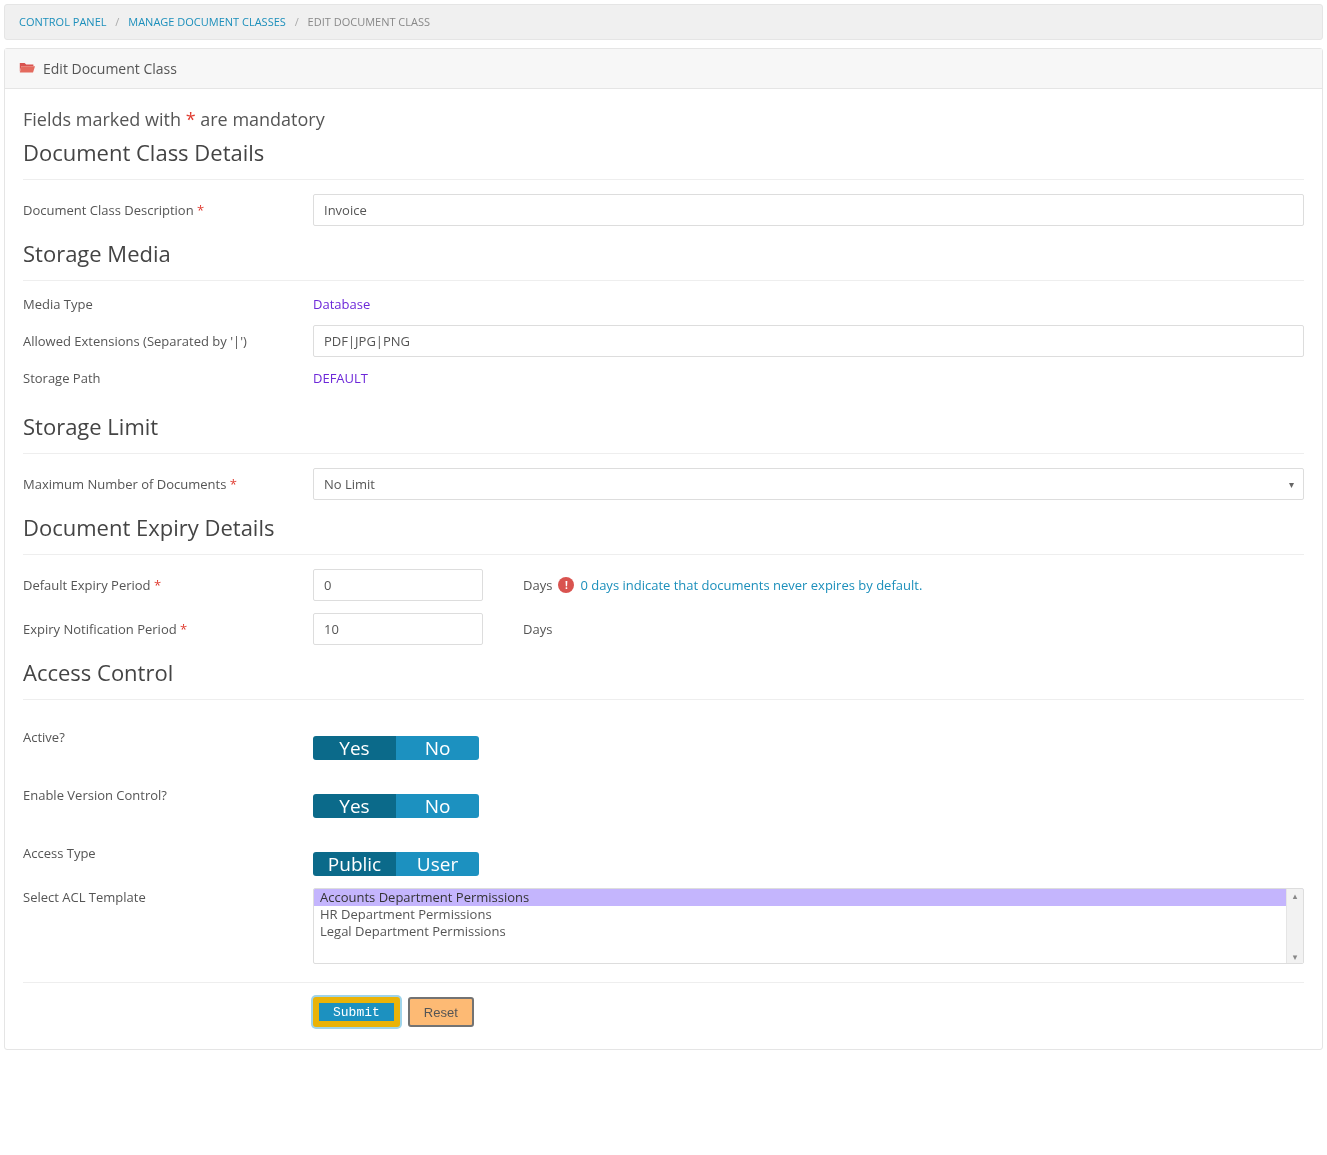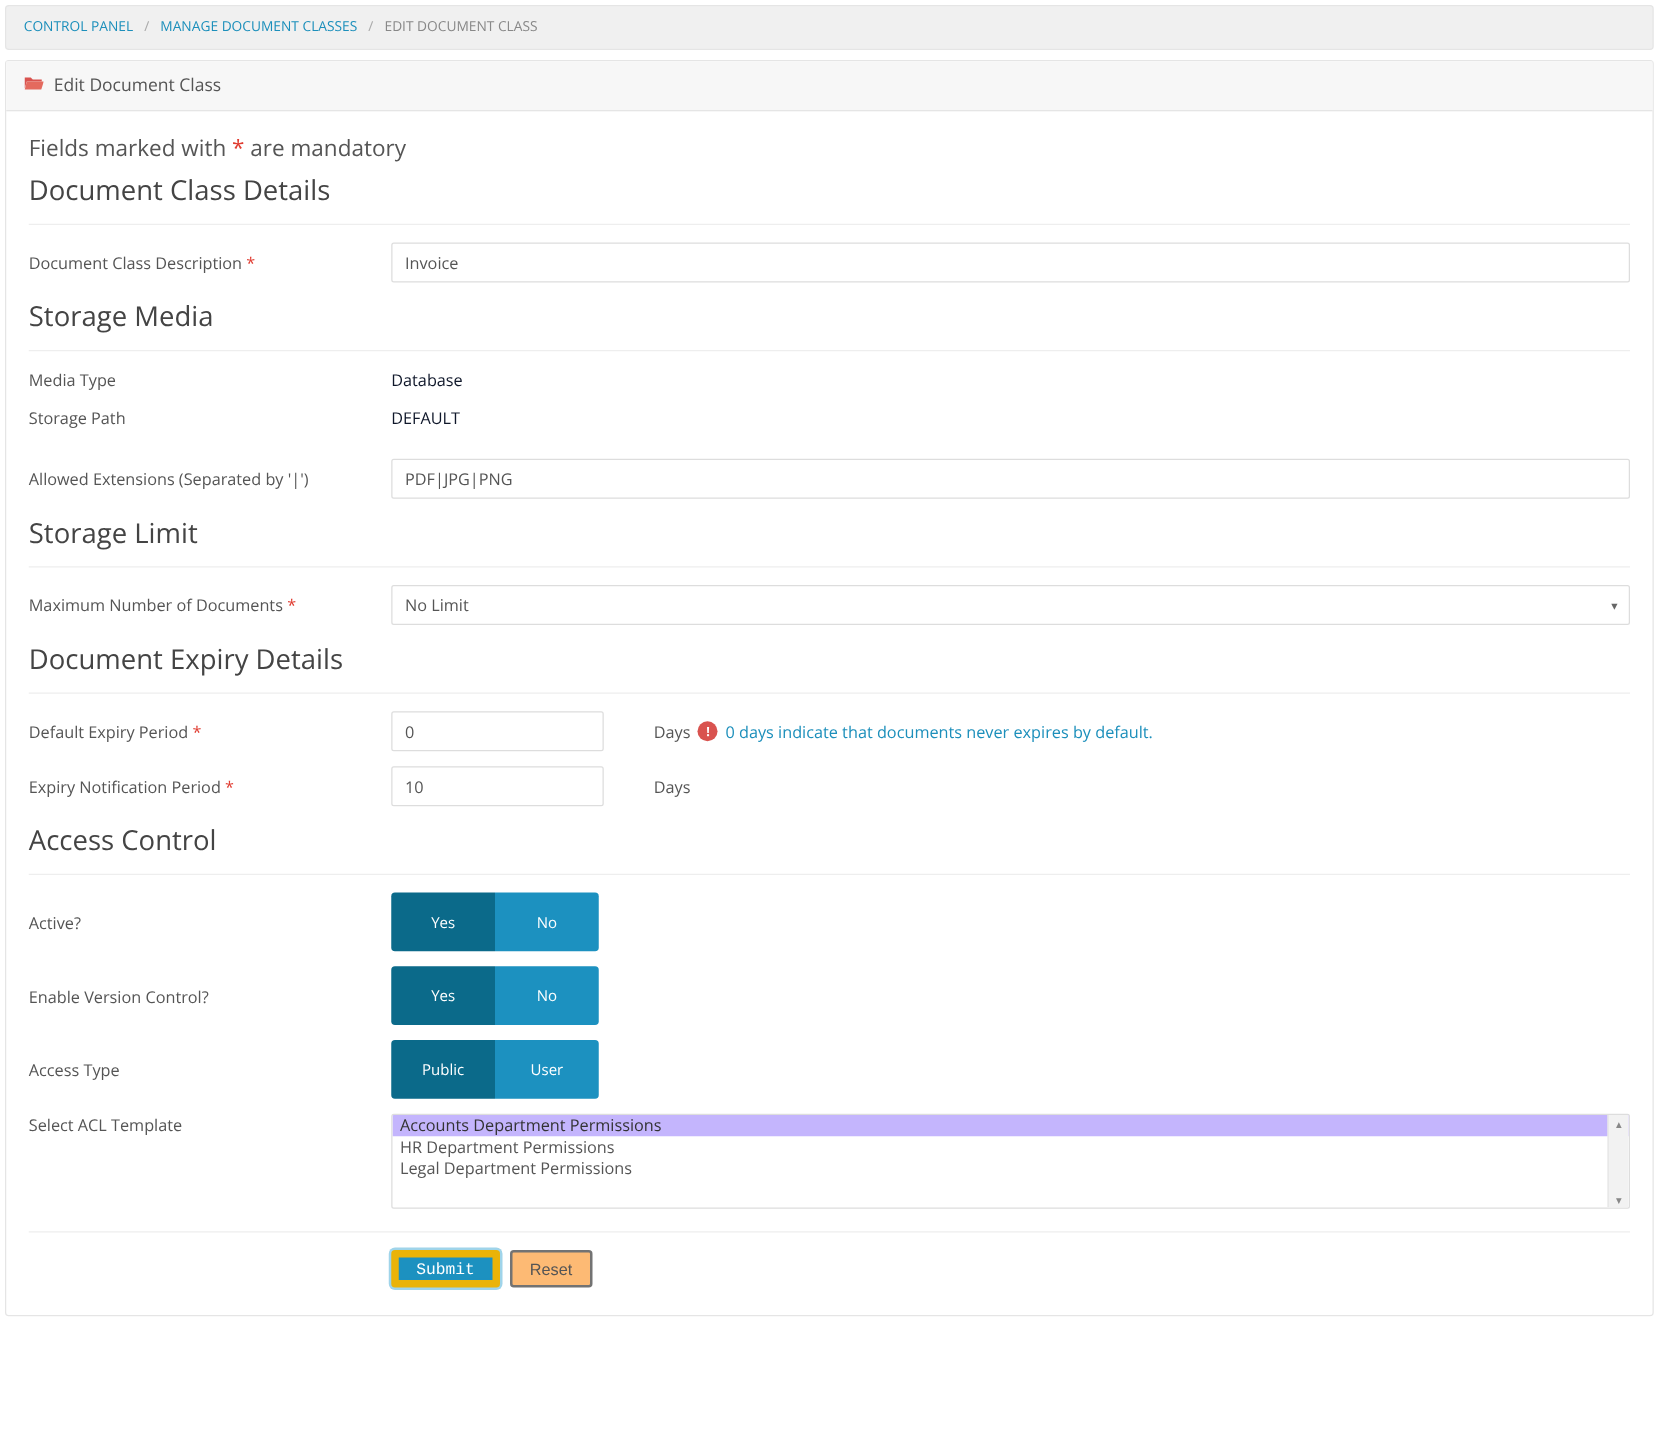--- a/index.html
+++ b/index.html
@@ -103,33 +103,34 @@
     content: "▾";
     position: absolute;
     right: 10px;
     top: 50%;
     transform: translateY(-50%);
     font-size: 10px;
     color: #666;
     pointer-events: none;
   }
 
-  .static-value { font-size: 13px; color: #0f172a; }
+  .static-value { font-size: 13px; color: #6d28d9; }
 
   .toggle-group { display: inline-flex; }
   .toggle-btn {
     width: 83px;
-    height: 47px;
+    height: 24px;
     display: inline-flex;
     align-items: center;
     justify-content: center;
-    font-size: 12px;
+    font-size: 19px;
     color: #fff;
     cursor: pointer;
     user-select: none;
+    margin-top: 22px;
   }
   .toggle-btn.left { border-top-left-radius: 3px; border-bottom-left-radius: 3px; }
   .toggle-btn.right { border-top-right-radius: 3px; border-bottom-right-radius: 3px; }
   .toggle-btn.active { background: #0b6a8a; }
   .toggle-btn.inactive { background: #1c91c0; }
 
   .listbox {
     width: 100%;
     min-height: 76px;
     border: 1px solid #ddd;
@@ -227,30 +228,30 @@
     </div>
 
     <h2 class="section">Storage Media</h2>
     <hr class="section-rule">
 
     <div class="row">
       <div class="label-col">Media Type</div>
       <div class="field-col"><span class="static-value">Database</span></div>
     </div>
 
+    <div class="row">
+      <div class="label-col">Allowed Extensions (Separated by '|')</div>
+      <div class="field-col">
+        <input type="text" value="PDF|JPG|PNG" style="">
+      </div>
+    </div>
+
     <div class="row" style="margin-bottom:24px">
       <div class="label-col">Storage Path</div>
       <div class="field-col"><span class="static-value">DEFAULT</span></div>
-    </div>
-
-    <div class="row">
-      <div class="label-col">Allowed Extensions (Separated by '|')</div>
-      <div class="field-col">
-        <input type="text" value="PDF|JPG|PNG" style="">
-      </div>
     </div>
 
     <h2 class="section">Storage Limit</h2>
     <hr class="section-rule">
 
 
     <div class="row">
       <div class="label-col">
         <span>Maximum Number of Documents </span><span class="star">*</span>
       </div>

